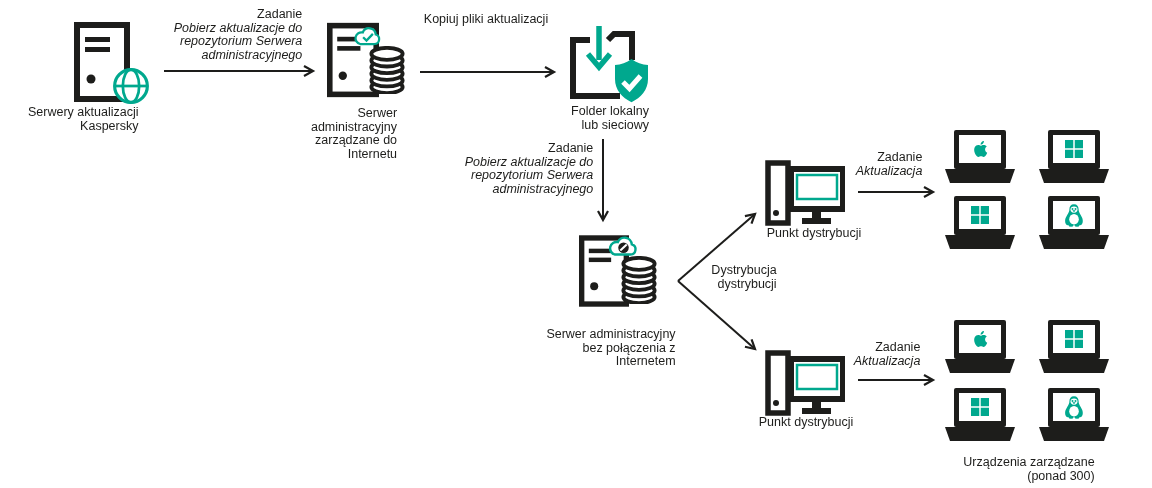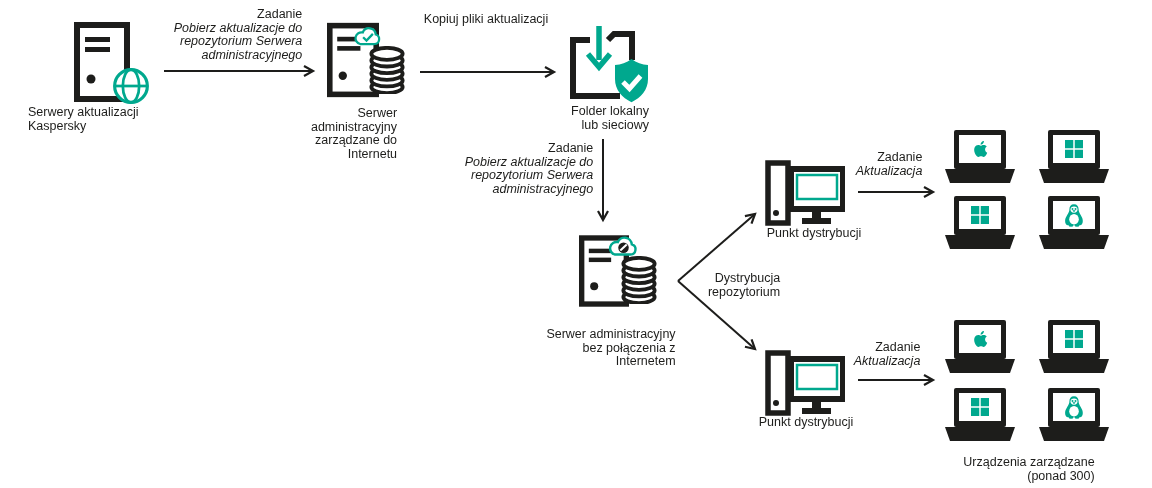--- a/index.html
+++ b/index.html
@@ -3,21 +3,21 @@
 <meta charset="utf-8">
 <style>
   *{margin:0;padding:0;box-sizing:border-box}
   html,body{background:#fff}
   body{width:1152px;height:488px;position:relative;overflow:hidden;
        font-family:"Liberation Sans",sans-serif;color:#1D1D1B}
   .stage{position:absolute;left:0;top:0;width:1152px;height:488px;background:#fff}
   .abs{position:absolute}
   .lbl{position:absolute;font-size:12.5px;line-height:13.5px;text-align:right;
        transform:translateX(-50%);white-space:nowrap;color:#1D1D1B}
-  .lbl.left{transform:none;text-align:left}
+  .lbl.left{transform:none;text-align:right}
   .it{font-style:italic}
   svg{display:block;overflow:visible}
   .overlay{position:absolute;left:0;top:0;pointer-events:none}
 </style>
 </head>
 <body>
 
 <div class="stage">
 
   <svg width="0" height="0" style="position:absolute" aria-hidden="true">
@@ -159,23 +159,23 @@
     <use href="#sym-tower" x="2" y="2" width="50" height="76"></use>
     <use href="#sym-disks" x="43" y="25" width="38" height="48"></use>
     <use href="#sym-cloud-blocked" x="30" y="5" width="33" height="21"></use>
   </svg>
   <div class="lbl" style="left:611px;top:328px">
     <div>Serwer administracyjny</div>
     <div>bez połączenia z</div>
     <div>Internetem</div>
   </div>
 
-  <div class="lbl" style="left:744px;top:272px">
+  <div class="lbl" style="left:744px;top:264px">
     <div>Dystrybucja</div>
-    <div>repozytorium</div>
+    <div>dystrybucji</div>
   </div>
 
   <svg class="abs" style="left:765px;top:160px" width="80" height="70">
     <use href="#sym-monitor" width="80" height="70"></use>
   </svg>
   <div class="lbl" style="left:814px;top:227px">
     <div>Punkt dystrybucji</div>
   </div>
 
   <div class="lbl" style="left:889px;top:151px">

